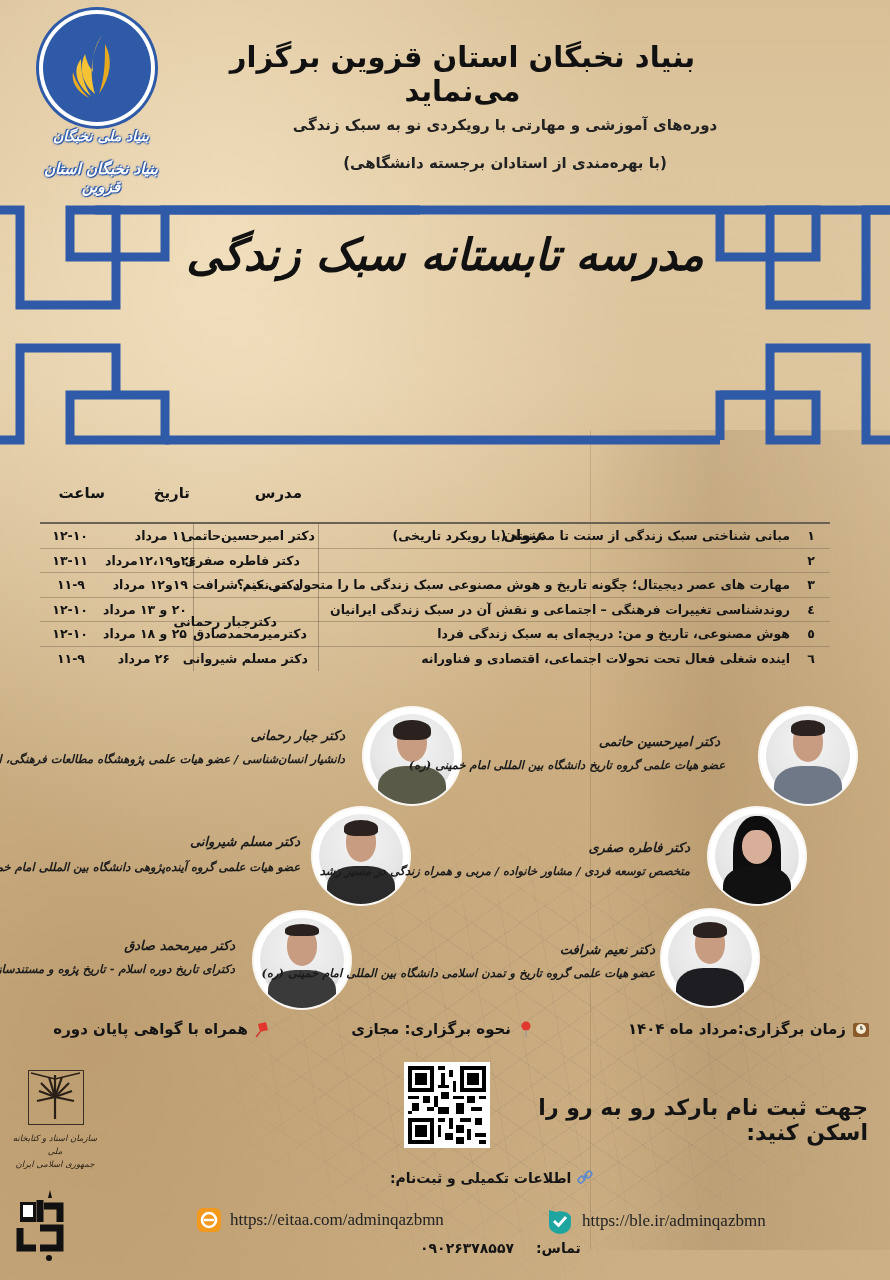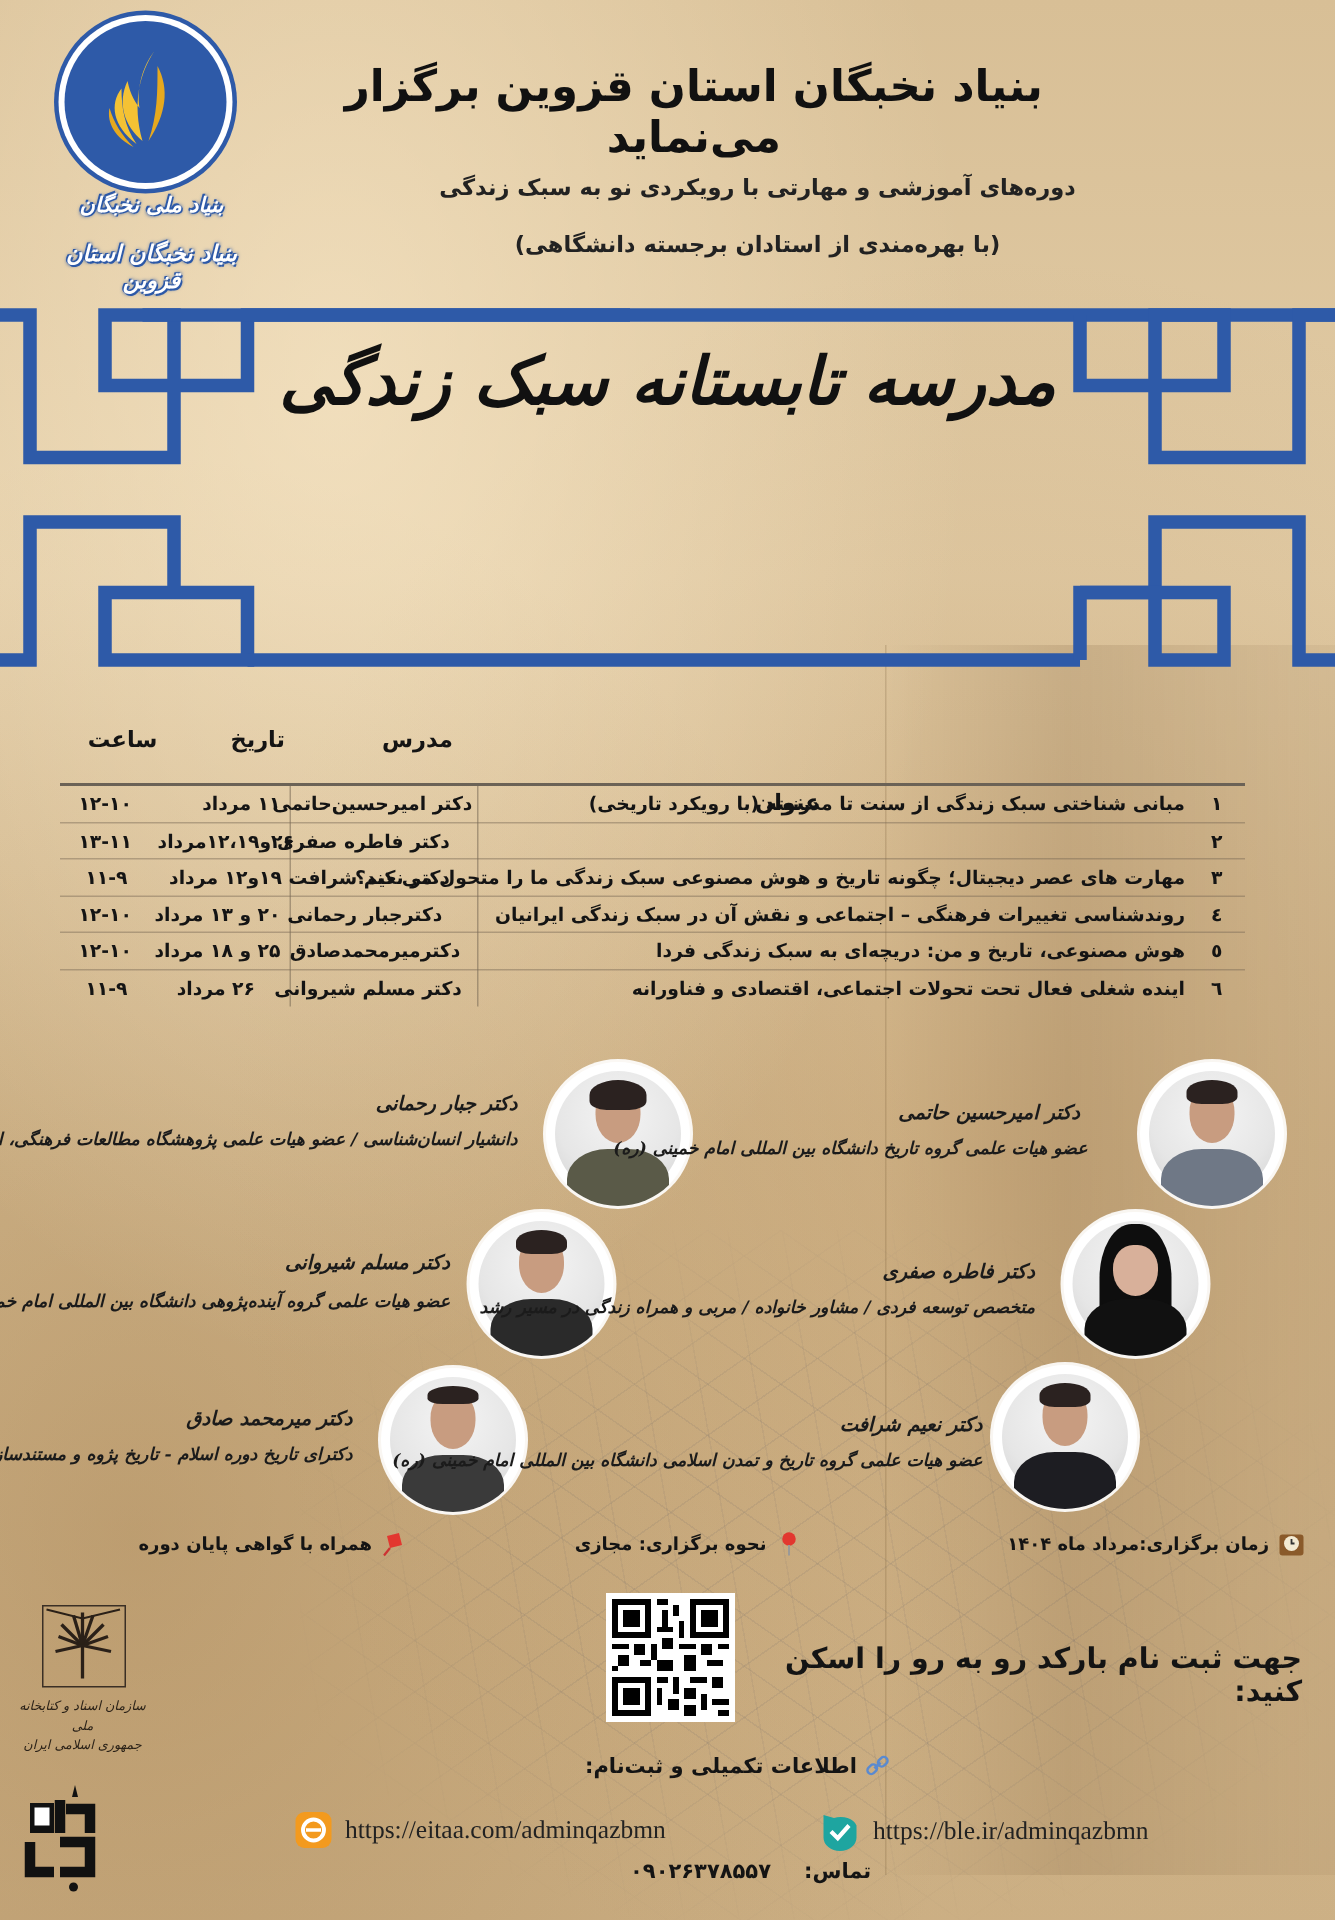--- a/index.html
+++ b/index.html
@@ -92,27 +92,27 @@
   .cap-name {
     position: absolute; font-family: "DejaVu Serif", serif; font-style: italic; font-weight: bold;
     font-size: 13px; color: #1b1b1b; text-align: right; white-space: nowrap;
   }
   .cap-desc {
     position: absolute; font-family: "DejaVu Serif", serif; font-style: italic; font-weight: bold;
     font-size: 11.5px; color: #1b1b1b; text-align: right; white-space: nowrap;
   }
 
   
-  .info { position: absolute; top: 1020px; font-weight: bold; font-size: 12px; color:#141414; white-space: nowrap; display:flex; align-items:center; gap: 6px; }
+  .info { position: absolute; top: 1020px; font-weight: bold; font-size: 15px; color:#141414; white-space: nowrap; display:flex; align-items:center; gap: 6px; }
   .ico { display:inline-block; width: 18px; height: 18px; }
 
   .qr {
     position: absolute; left: 404px; top: 1062px; width: 86px; height: 86px; background: #fff; padding: 4px;
   }
-  .reg-text { position: absolute; left: 498px; top: 1095px; width: 370px; text-align: right; font-weight: bold; font-size: 19px; }
+  .reg-text { position: absolute; left: 498px; top: 1095px; width: 370px; text-align: right; font-weight: bold; font-size: 22px; }
 
   .more-info { position: absolute; left: 390px; top: 1168px; width: 260px; text-align: right; font-weight: bold; font-size: 14px; display:flex; justify-content:flex-end; align-items:flex-end; gap: 5px; }
   .link { position: absolute; top: 1207px; font-family: "Liberation Serif", serif; font-size: 17px; color:#222; display:flex; align-items:center; gap: 8px; white-space: nowrap; }
   .contact { position: absolute; top: 1240px; left: 420px; width: 200px; text-align: right; font-weight:bold; font-size: 14px; display:flex; justify-content:flex-end; gap: 22px; }
 
   .org-logo { position:absolute; left: 28px; top: 1070px; width: 56px; height: 55px; border: 1.5px solid #3a2f25; }
   .org-caption { position:absolute; left: 10px; top: 1132px; width: 90px; text-align:center; font-family:"DejaVu Serif", serif; font-style: italic; font-size: 8.5px; color:#2b2218; line-height: 1.5; }
   .jadu { position:absolute; left: 16px; top: 1188px; width: 48px; height: 76px; }
 </style>
 </head>
@@ -179,21 +179,21 @@
   <div class="trow">
     <span class="td" style="right:15px;">۳</span>
     <span class="td" style="right:40px;">مهارت های عصر دیجیتال؛ چگونه تاریخ و هوش مصنوعی سبک زندگی ما را متحول می کند؟</span>
     <span class="td" style="right:530px;">دکتر نعیم شرافت</span>
     <span class="td" style="right:642px;">۱۹و۱۲ مرداد</span>
     <span class="td" style="right:745px;">۱۱-۹</span>
   </div>
   <div class="trow">
     <span class="td" style="right:15px;">٤</span>
     <span class="td" style="right:40px;">روندشناسی تغییرات فرهنگی – اجتماعی و نقش آن در سبک زندگی ایرانیان</span>
-    <span class="td" style="right:535px;">دکترجبار رحمانی</span>
+    <span class="td" style="right:553px;margin-top:12px;">دکترجبار رحمانی</span>
     <span class="td" style="right:643px;">۲۰ و ۱۳ مرداد</span>
     <span class="td" style="right:742px;">۱۲-۱۰</span>
   </div>
   <div class="trow">
     <span class="td" style="right:15px;">٥</span>
     <span class="td" style="right:40px;">هوش مصنوعی، تاریخ و من: دریچه‌ای به سبک زندگی فردا</span>
     <span class="td" style="right:523px;">دکترمیرمحمدصادق</span>
     <span class="td" style="right:643px;">۲۵ و ۱۸ مرداد</span>
     <span class="td" style="right:742px;">۱۲-۱۰</span>
   </div>

